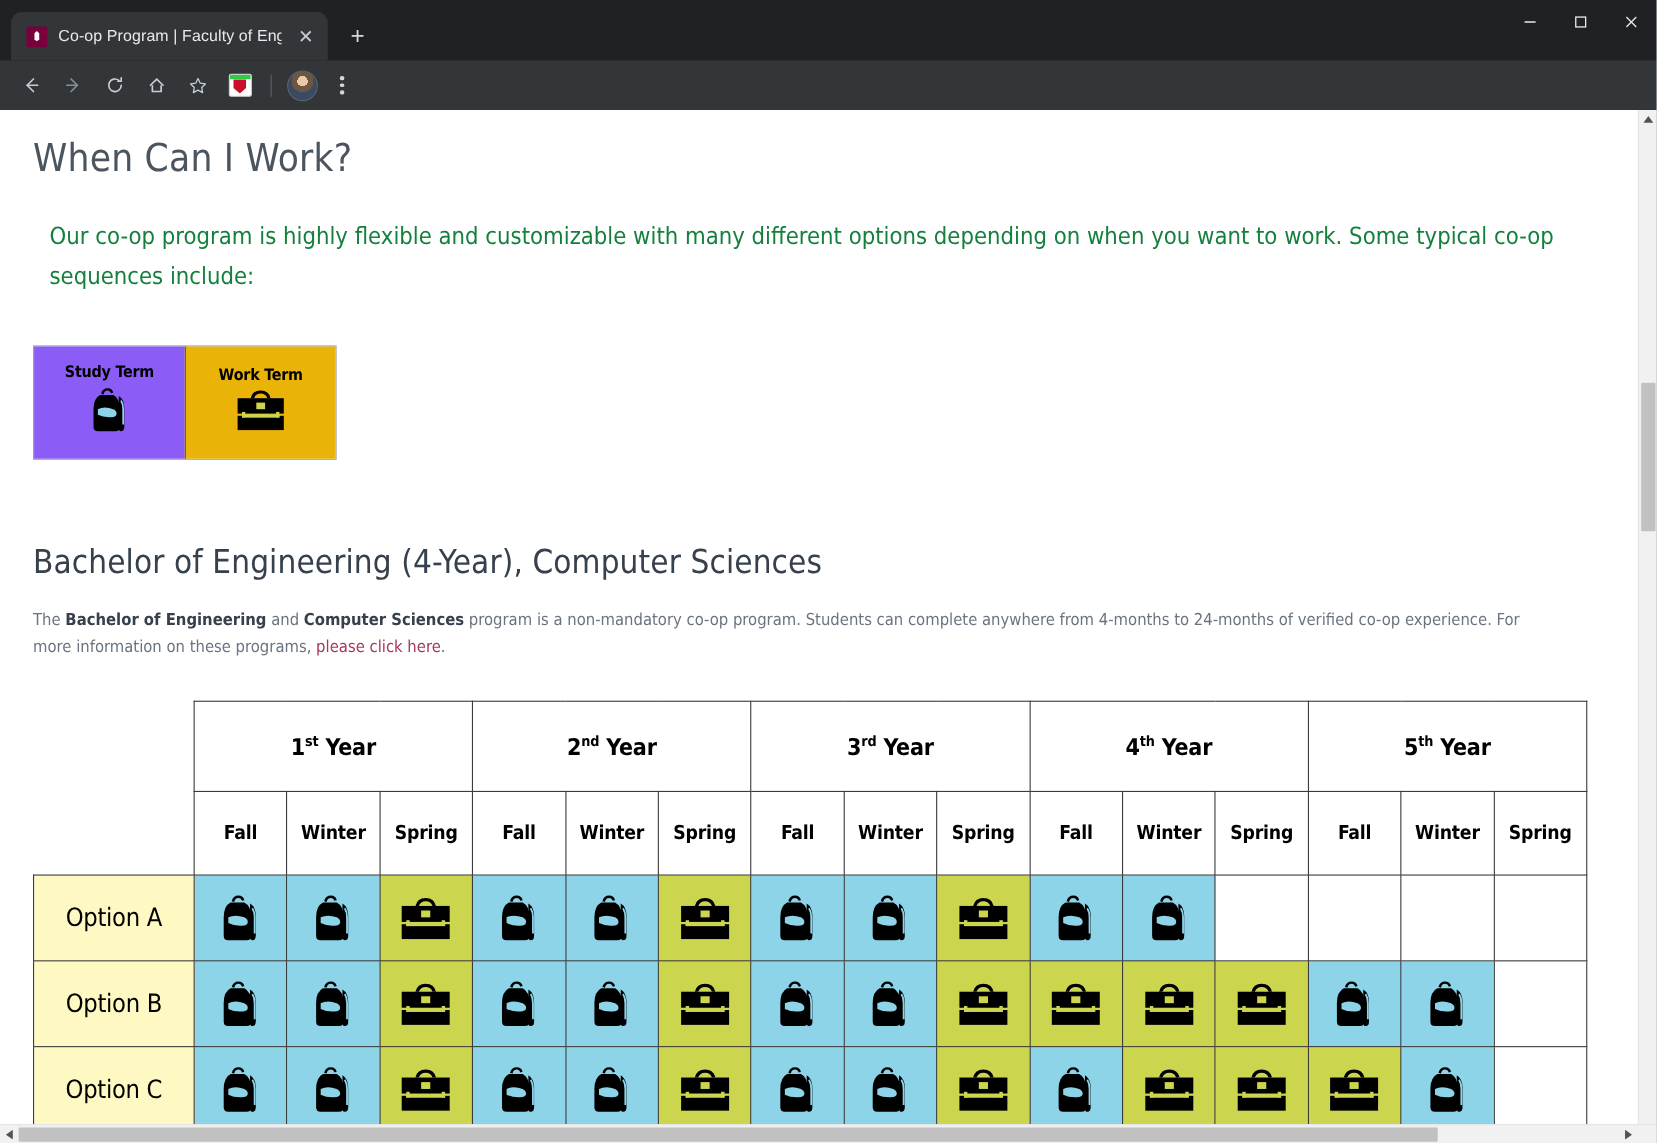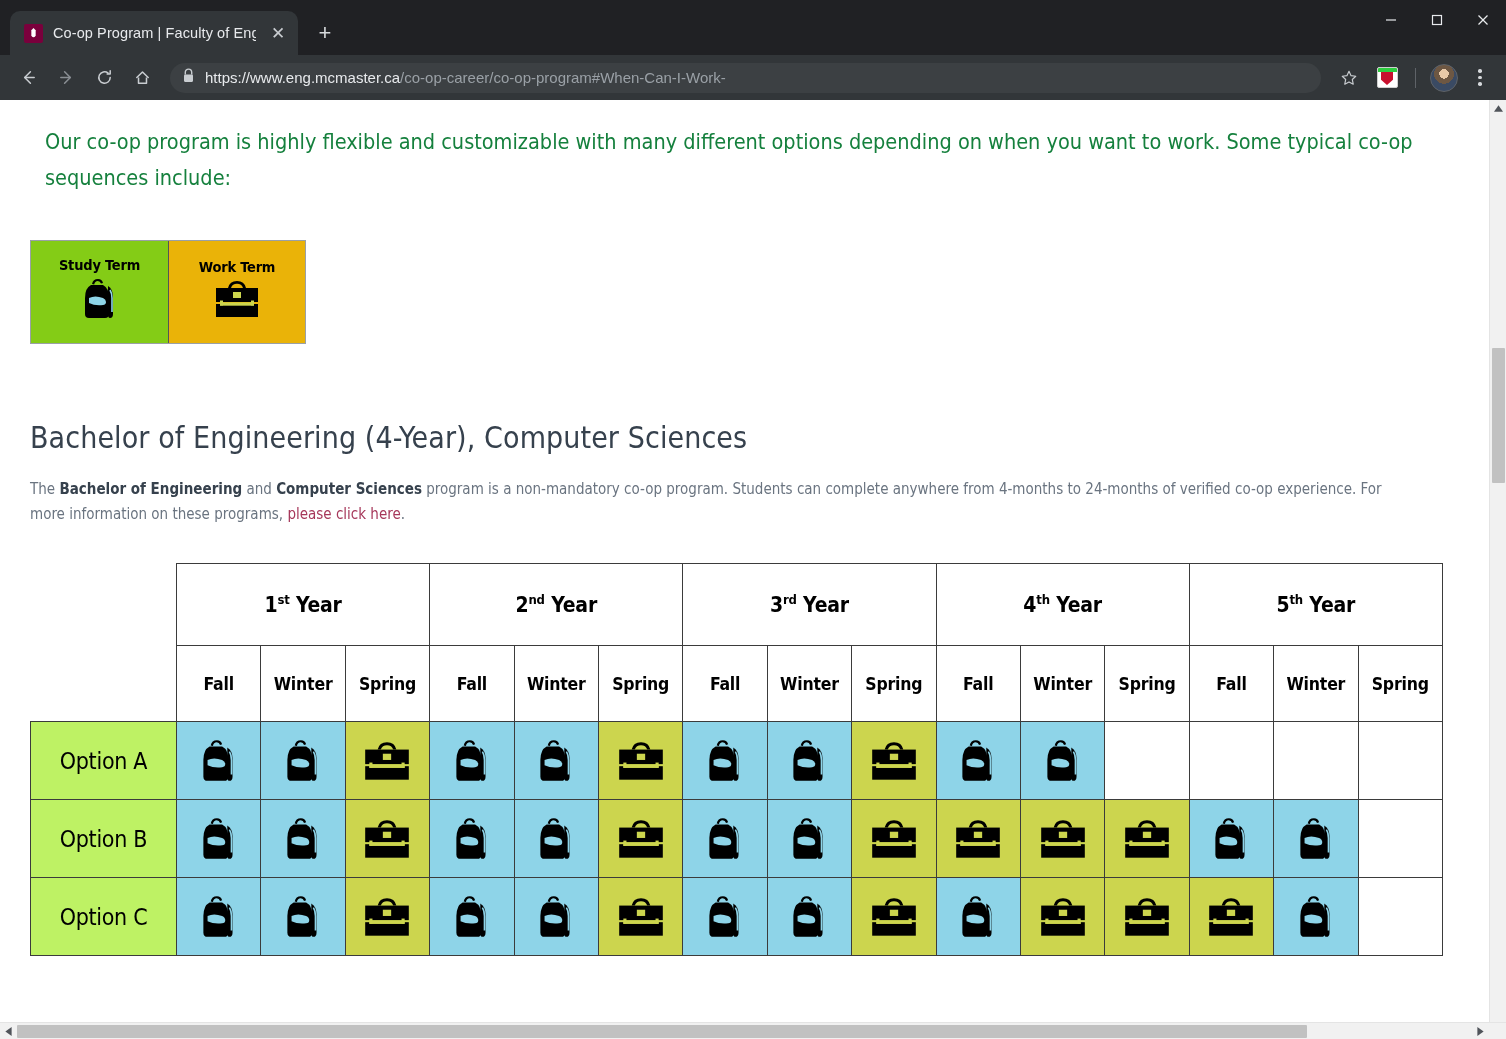--- a/index.html
+++ b/index.html
@@ -268,21 +268,21 @@
     letter-spacing: -.2px;
   }
   .opt-label {
     border: 1.5px solid #3b3b3b;
     height: 78px;
     text-align: center;
     font-size: 23px;
     font-weight: normal;
     color: #000;
     letter-spacing: -.3px;
-    background: #bef264;
+    background: #fef9c3;
   }
   td.cell {
     border: 1.5px solid #3b3b3b;
     height: 78px;
     text-align: center;
     vertical-align: middle;
     background: #ffffff;
   }
   td.cell.study { background: #8ed4e8; }
   td.cell.work  { background: #ccd54e; }
@@ -386,29 +386,20 @@
           <path d="M16 3 L16 6.2 L12.8 6.2" fill="none" stroke="#c9cdd1" stroke-width="1.6" stroke-linecap="round" stroke-linejoin="round"></path>
         </svg>
     </div>
     <div class="navbtn">
       <svg width="19" height="19" viewBox="0 0 20 20">
           <path d="M4 10 L10 4.2 L16 10" fill="none" stroke="#c9cdd1" stroke-width="1.6" stroke-linecap="round" stroke-linejoin="round"></path>
           <path d="M5.8 10 L5.8 16 L14.2 16 L14.2 10" fill="none" stroke="#c9cdd1" stroke-width="1.6" stroke-linejoin="round"></path>
         </svg>
     </div>
 
-    <div class="omnibox">
-      <span>
-        <svg width="13" height="15" viewBox="0 0 12 14">
-            <path d="M3 6 V4 a3 3 0 0 1 6 0 V6" fill="none" stroke="#c9cdd1" stroke-width="1.3"></path>
-            <rect x="1.8" y="6" width="8.4" height="7" rx="1" fill="#c9cdd1"></rect>
-          </svg>
-      </span>
-      <span class="url"><b>https://www.eng.mcmaster.ca</b><span>/co-op-career/co-op-program#When-Can-I-Work-</span></span>
-    </div>
 
     <div class="navbtn">
       <svg width="18" height="18" viewBox="0 0 20 20">
           <path d="M10 2.6 L12.3 7.4 L17.5 8.1 L13.7 11.7 L14.7 16.9 L10 14.4 L5.3 16.9 L6.3 11.7 L2.5 8.1 L7.7 7.4 Z" fill="none" stroke="#c9cdd1" stroke-width="1.3" stroke-linejoin="round"></path>
         </svg>
     </div>
     <div class="navbtn">
       <span class="ext-icon">
           <span class="ext-shield"></span>
         </span>
@@ -421,25 +412,26 @@
         <i></i>
         <i></i>
         <i></i>
       </div>
   </div>
 
   <div class="viewport">
     <div class="page">
       <div class="content">
 
+        <h1 class="page-h">When Can I Work?</h1>
 
         <p class="intro">Our co-op program is highly flexible and customizable with many different options depending on when you want to work. Some typical co-op sequences include:</p>
 
         <div class="legend">
-          <div class="legend-cell" style="background:#84cc16">
+          <div class="legend-cell" style="background:#8b5cf6">
             <span class="legend-label">Study Term</span>
             <span>
               <svg width="44" height="48" viewBox="0 0 44 48" aria-hidden="true">
                 <path d="M14 9 q1-5 6-5 q4 0 5 4 l-2 .6 q-.8-2.6-3.2-2.6 q-3 0-3.6 3.6 z" fill="#000"></path>
                 <path d="M13 10 q-6 3 -6 13 v16 q0 4 4 4 h16 q4 0 4-4 V23 q0-10-6-13 z" fill="#000"></path>
                 <path d="M11 23 q6-3 14 0 q3 1.4 3 4 q0 2.6-3 3 q-8 1-14-2 z" fill="#8ed4e8"></path>
                 <path d="M16 25 l2 2.4 l4-2.4" fill="none" stroke="#8ed4e8" stroke-width="2.4" stroke-linecap="round" stroke-linejoin="round"></path>
                 <path d="M30 11 q5 3 5 11 v17 q0 4-3 4 q-2 0-2-3 z" fill="#000"></path>
                 <path d="M32 15 q2 3 2 8 v14" fill="none" stroke="#8ed4e8" stroke-width="1.6"></path>
               </svg>

